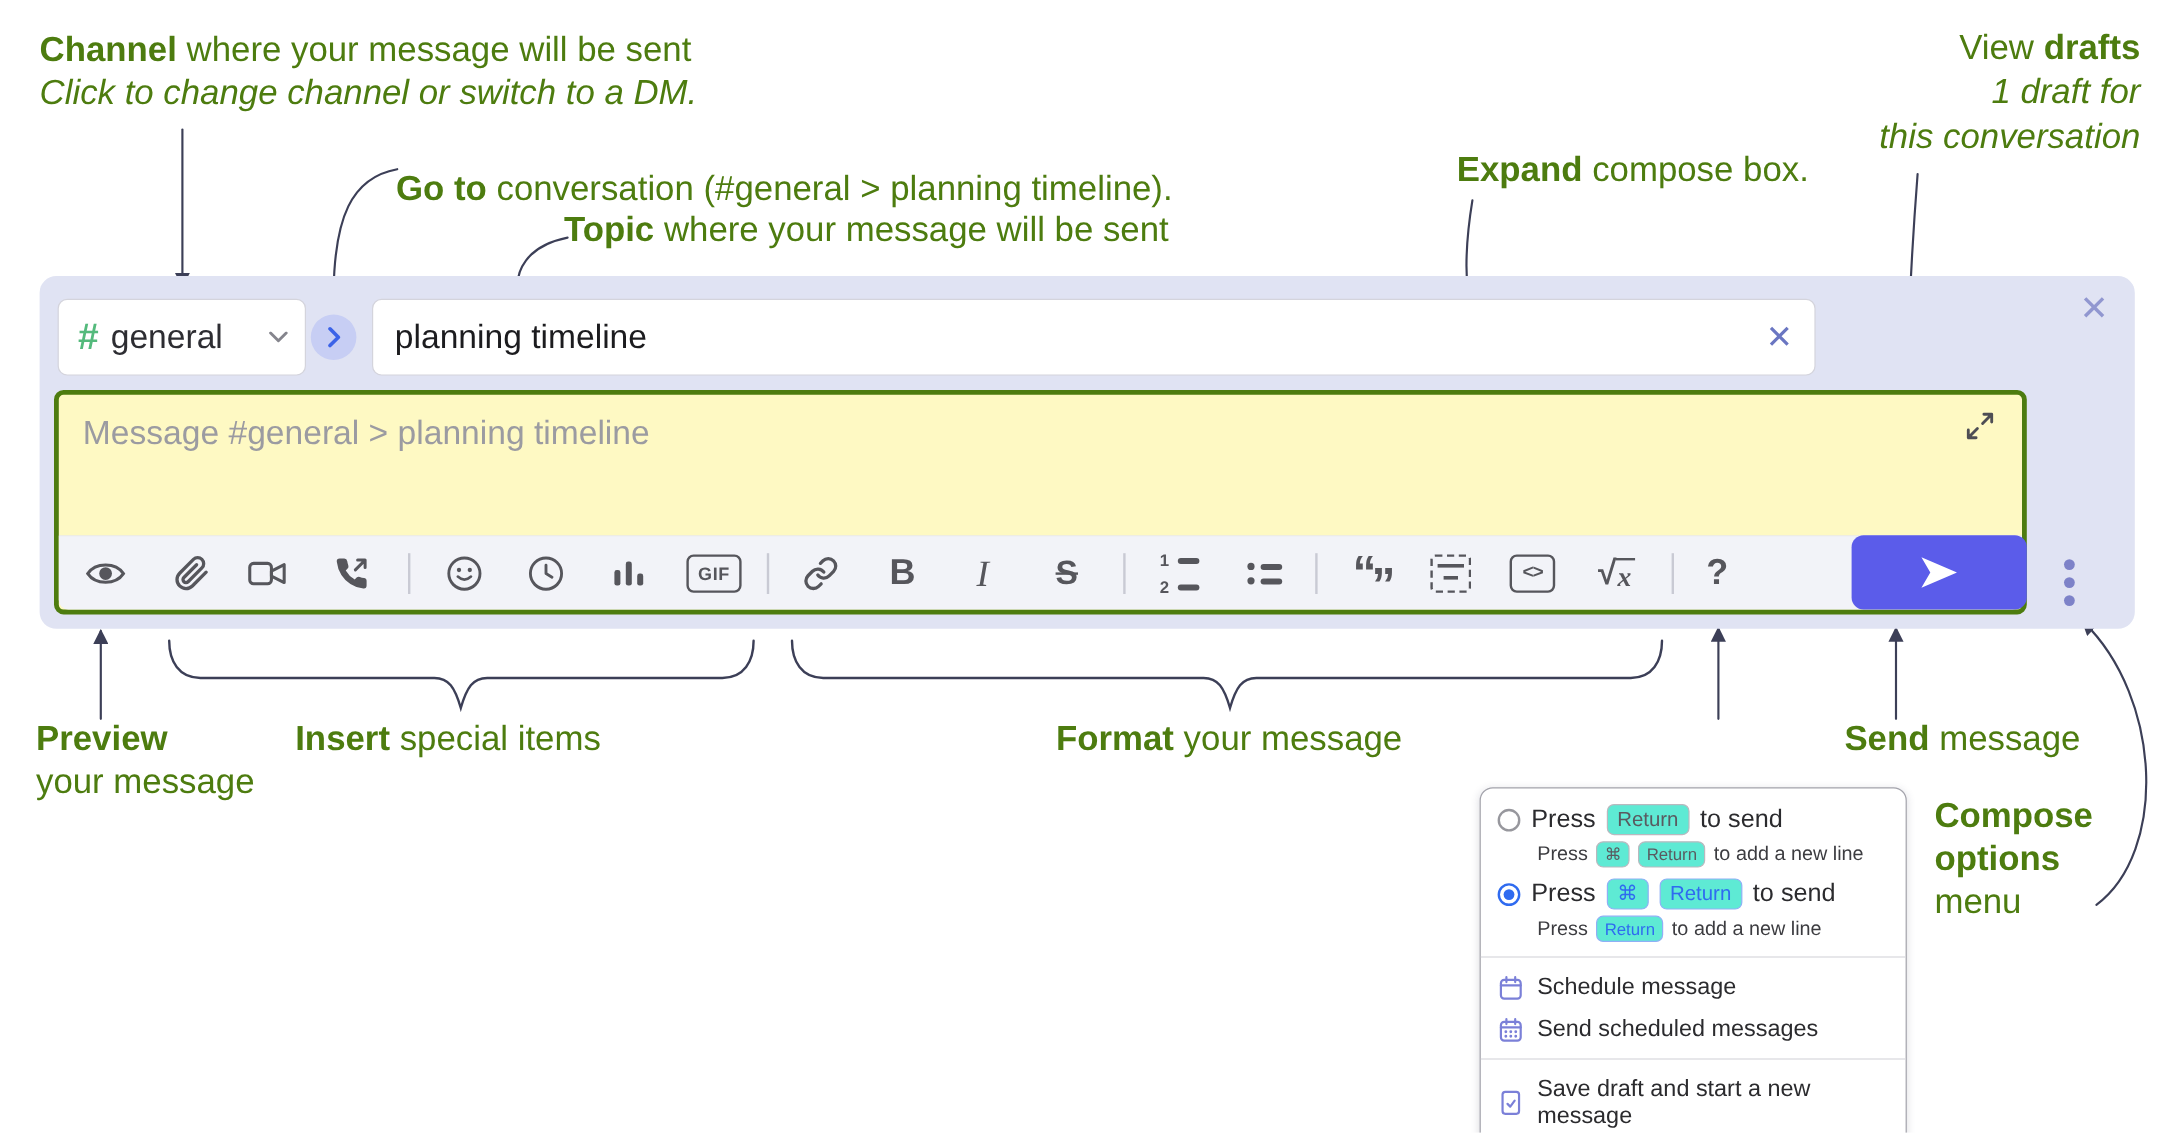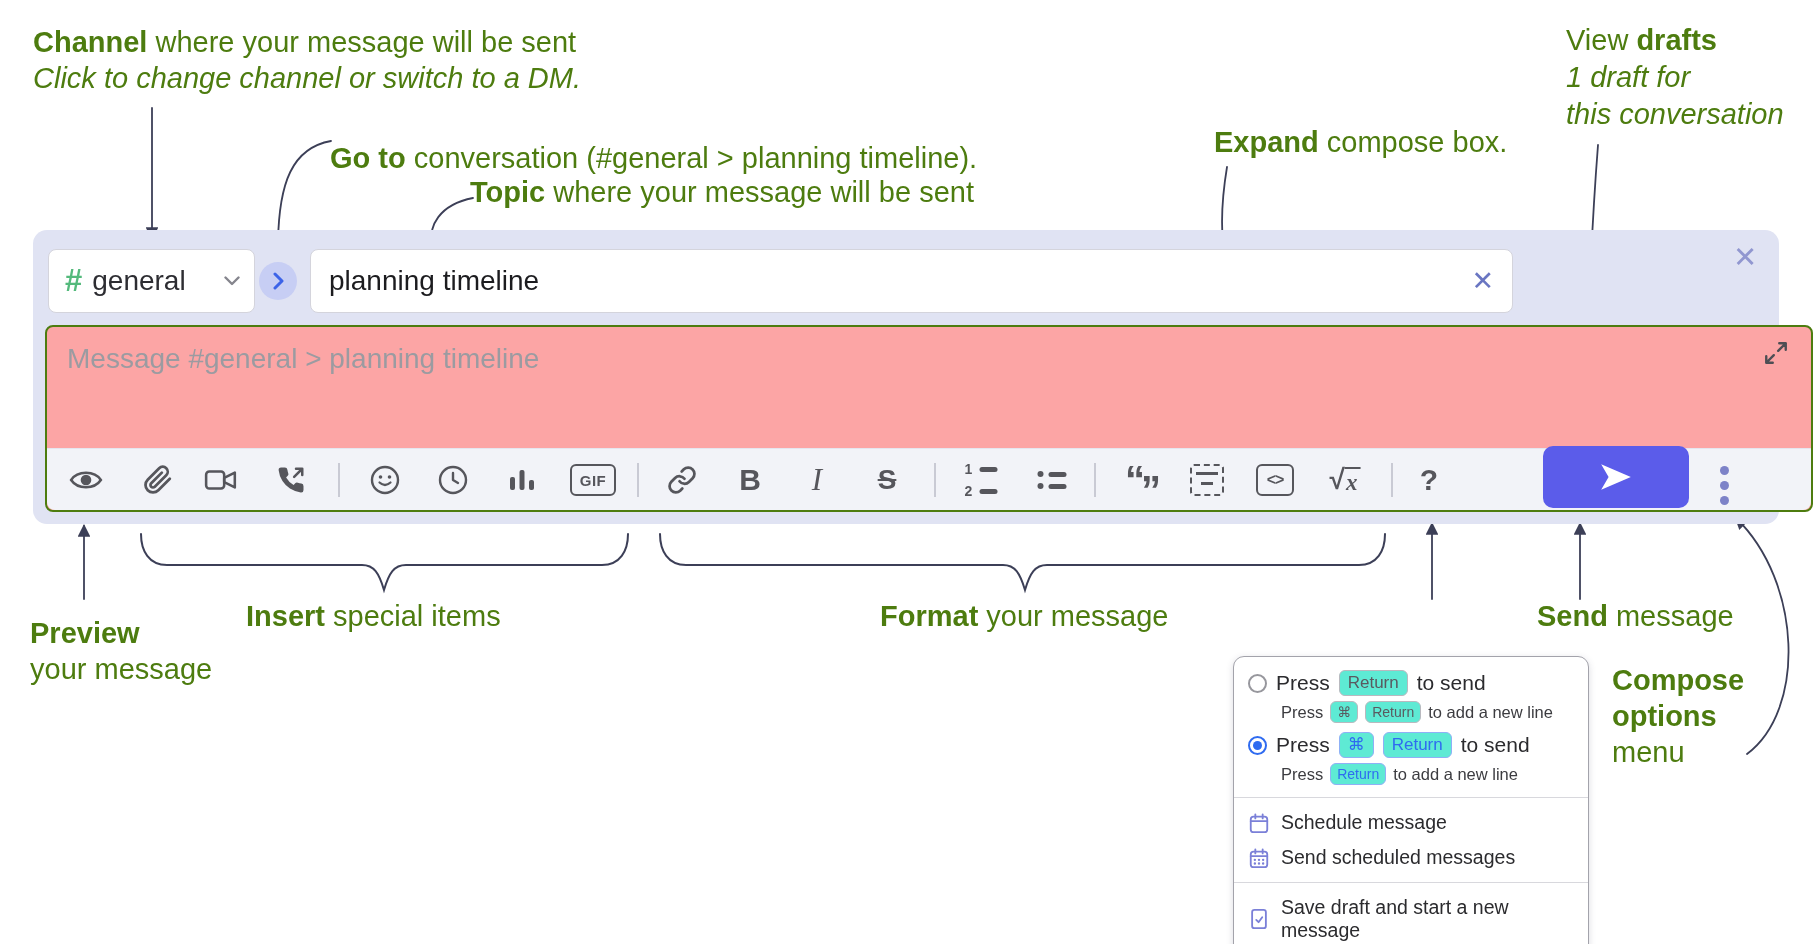--- a/index.html
+++ b/index.html
@@ -8,22 +8,22 @@
   .canvas { position:relative; width:1814px; height:944px; background:#fff; overflow:hidden; }
 
   
   .note { position:absolute; color:#4d7c0f; font-size:29px; line-height:36px; white-space:nowrap; }
   .note b { font-weight:700; }
   .note .it { font-style:italic; }
   #note-channel { left:33px; top:24px; }
   #note-goto    { left:330px; top:140px; }
   #note-topic   { left:470px; top:174px; }
   #note-expand  { left:1214px; top:124px; }
-  #note-drafts  { left:1566px; top:22px; line-height:37px; }
-  #note-preview { left:30px;  top:598px;margin-top:17px; }
+  #note-drafts  { left:1566px; top:22px; line-height:37px;text-align:right; }
+  #note-preview { left:30px;  top:598px; }
   #note-insert  { left:246px; top:598px; }
   #note-format  { left:880px; top:598px; }
   #note-help    { left:1279px; top:598px; }
   #note-send    { left:1537px; top:598px; }
   #note-compose { left:1612px; top:662px; }
 
   
   #overlay { position:absolute; left:0; top:0; width:1814px; height:944px; pointer-events:none; }
 
   
@@ -37,22 +37,22 @@
   .goto-btn { position:absolute; left:226px; top:32px; width:38px; height:38px; border-radius:50%;
            background:#c7cef4; display:flex; align-items:center; justify-content:center; cursor:pointer; }
   .topic-box { position:absolute; left:277px; top:19px; width:1203px; height:64px; background:#fff;
            border:1px solid #d4d4dc; border-radius:8px; display:flex; align-items:center; }
   .topic-box input { border:none; outline:none; flex:1; font-family:inherit; font-size:28px;
            color:#1c1c1f; padding:0 0 0 18px; background:transparent; }
   .clear-x { color:#6a76c2; font-size:27px; padding:0 18px; cursor:pointer; }
   .close-x { position:absolute; left:1700px; top:10px; color:#9197d0; font-size:29px; cursor:pointer; }
   .drafts-link { position:absolute; left:1496px; top:104px; color:#5b66c3; font-size:27px; cursor:pointer;font-weight:bold; }
 
-  .msg-box { position:absolute; left:12px; top:95px; width:1768px; height:187px; background:#fca5a5;
-           border:2px solid #4d7c0f; border-radius:8px; }
+  .msg-box { position:absolute; left:12px; top:95px; width:1644px; height:187px; background:#fef9c3;
+           border:4px solid #4d7c0f; border-radius:8px; }
   .msg-box textarea { width:1400px; height:112px; border:none; outline:none; resize:none;
            font-family:inherit; font-size:28px; color:#1c1c1f; padding:16px 0 0 20px; background:transparent; }
   .msg-box textarea::placeholder { color:#9b9ba1; }
   .expand-btn { position:absolute; right:22px; top:13px; cursor:pointer; color:#4e4e54; }
 
   .toolbar { position:absolute; left:0; bottom:0; width:100%; height:62px; background:#f2f3f8;
            border-top:1px solid #e5e6ef; border-radius:0 0 8px 8px; }
   .ti { position:absolute; top:31px; transform:translate(-50%,-50%); color:#56565c;
         display:flex; align-items:center; justify-content:center; cursor:pointer; }
   .tdiv { position:absolute; top:31px; transform:translate(-50%,-50%); width:2px; height:34px;

